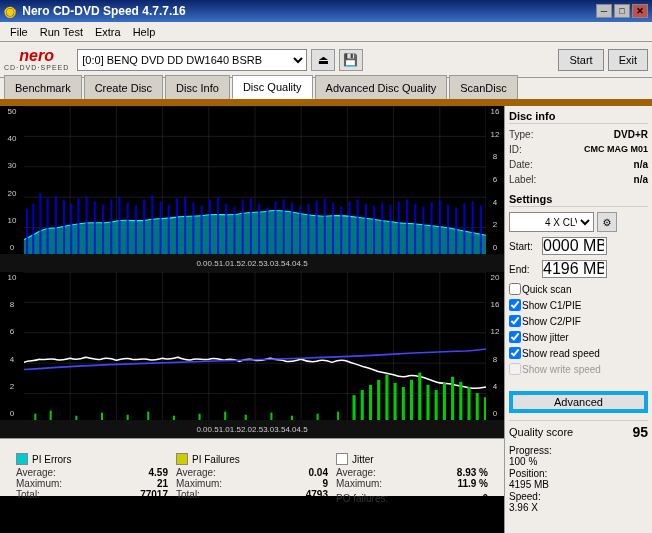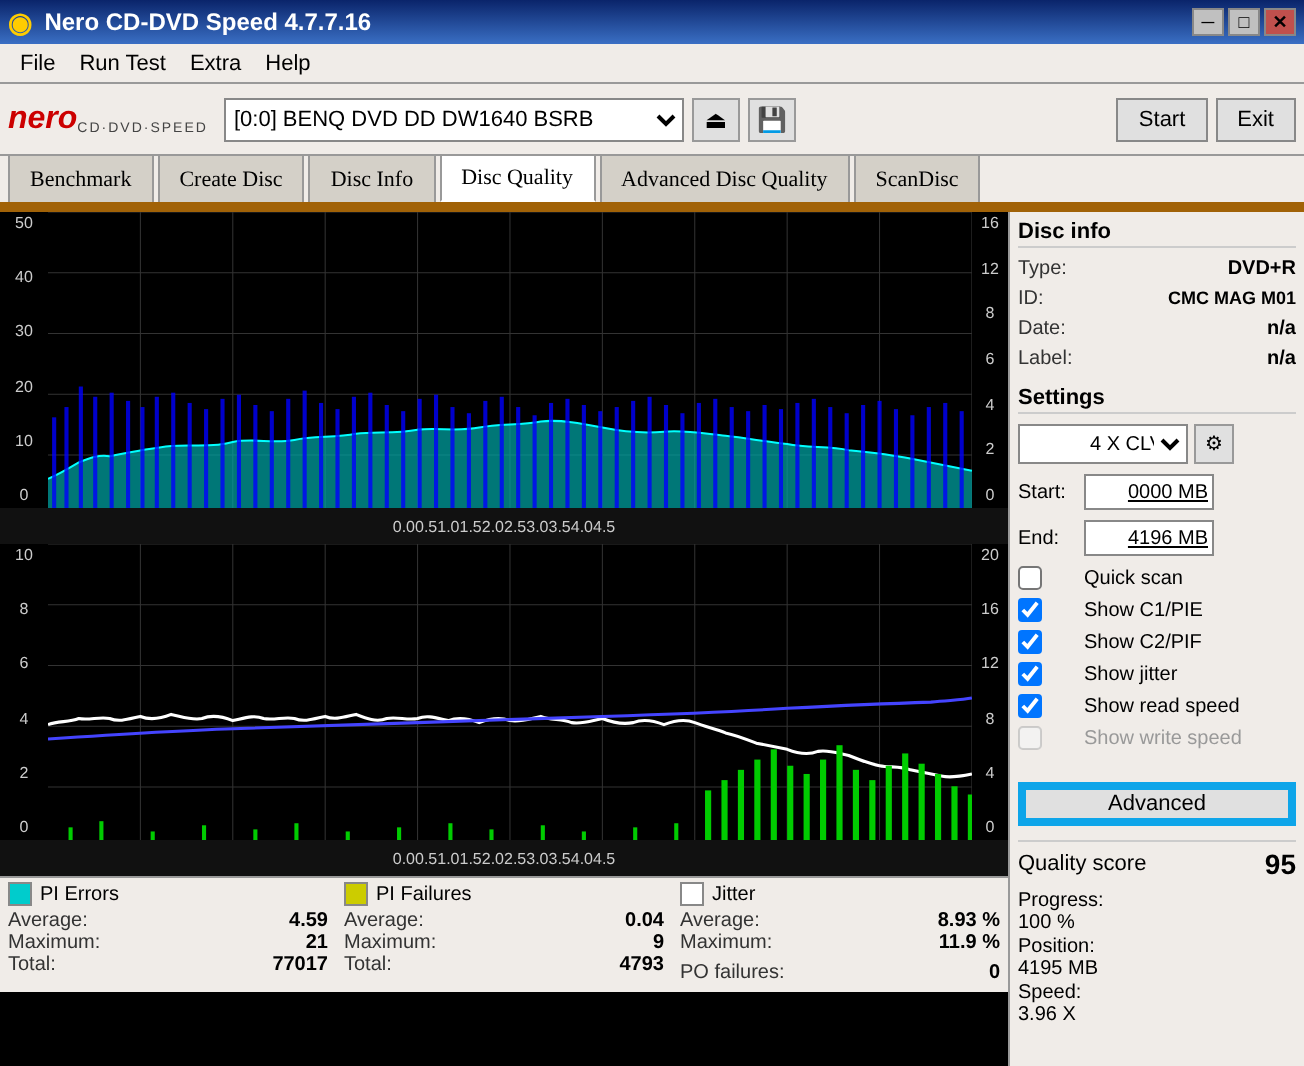--- a/index.html
+++ b/index.html
@@ -16,21 +16,21 @@
     #menubar { background: #f0ece8; height: 20px; display: flex; align-items: center; padding: 0 4px; border-bottom: 1px solid #999; }
     #menubar span { padding: 2px 6px; font-size: 11px; cursor: pointer; }
 
     
     #toolbar { background: #f0ece8; height: 36px; display: flex; align-items: center; padding: 2px 4px; border-bottom: 1px solid #999; gap: 4px; }
     .drive-select { height: 22px; width: 230px; font-size: 11px; border: 1px solid #888; background: white; }
     .toolbar-icon-btn { width: 24px; height: 22px; background: #e0e0e0; border: 1px solid #999; cursor: pointer; display: flex; align-items: center; justify-content: center; font-size: 12px; }
     .toolbar-btn { height: 22px; padding: 0 10px; background: #e0e0e0; border: 1px solid #888; cursor: pointer; font-size: 11px; }
 
     
-    #tabs { background: #f0ece8; display: flex; align-items: flex-end; padding: 4px 4px 0; border-bottom: 5px solid #a16207; height: 28px; font-family: Liberation Serif, serif; }
+    #tabs { background: #f0ece8; display: flex; align-items: flex-end; padding: 4px 4px 0; border-bottom: 7px solid #a16207; height: 28px; }
     .tab { padding: 3px 10px; border: 1px solid #999; border-bottom: none; background: #d4d0c8; cursor: pointer; font-size: 11px; margin-right: 2px; height: 24px; display: flex; align-items: center; }
     .tab.active { background: white; border-bottom: 1px solid white; z-index: 1; }
 
     
     #main { display: flex; background: #f0ece8; height: calc(533px - 22px - 20px - 36px - 28px); }
 
     
     #charts { flex: 1; background: black; position: relative; overflow: hidden; }
     .chart-top { height: 148px; background: black; position: relative; overflow: hidden; }
     .chart-bottom { height: 148px; background: black; position: relative; overflow: hidden; }
@@ -38,38 +38,38 @@
     
     .y-axis-left { position: absolute; left: 0; top: 0; bottom: 0; width: 24px; display: flex; flex-direction: column; justify-content: space-between; padding: 2px 0; }
     .y-axis-right { position: absolute; right: 0; top: 0; bottom: 0; width: 18px; display: flex; flex-direction: column; justify-content: space-between; padding: 2px 0; }
     .y-label { font-size: 8px; color: #ccc; text-align: center; line-height: 1; }
 
     
     .x-axis { background: #1a1a1a; height: 18px; display: flex; align-items: center; justify-content: center; padding: 0 24px 0 24px; }
     .x-label { font-size: 8px; color: #ccc; }
 
     
-    #statsbar { background: #f0ece8; height: 58px; border-top: 1px solid #999; display: flex; padding: 0; gap: 0; justify-content: center; }
+    #statsbar { background: #f0ece8; height: 58px; border-top: 1px solid #999; display: flex; padding: 12px; gap: 0; justify-content: center; }
     .stat-group { flex: 1; padding: 2px 4px; }
     .stat-header { display: flex; align-items: center; gap: 4px; font-size: 10px; margin-bottom: 2px; }
     .stat-color-box { width: 12px; height: 12px; border: 1px solid #888; }
     .stat-row { display: flex; justify-content: space-between; font-size: 10px; }
     .stat-label { color: #333; }
     .stat-value { font-weight: bold; }
 
     
     #rightpanel { width: 148px; background: #f0ece8; border-left: 1px solid #999; padding: 4px; display: flex; flex-direction: column; gap: 3px; overflow: hidden; }
     .panel-section-title { font-weight: bold; font-size: 11px; margin-bottom: 2px; border-bottom: 1px solid #ccc; padding-bottom: 1px; }
     .info-row { display: flex; justify-content: space-between; font-size: 10px; margin-bottom: 1px; }
     .info-label { color: #333; }
     .info-value { font-weight: bold; color: #000; }
     .settings-row { display: flex; align-items: center; gap: 3px; margin-bottom: 2px; }
     .speed-select { height: 20px; width: 85px; font-size: 10px; border: 1px solid #888; background: white; padding-left: 31px; }
-    .input-field { height: 18px; width: 65px; font-size: 10px; border: 1px solid #888; background: white; text-align: right; padding-right: 2px; text-decoration: underline; }
-    .checkbox-row { display: flex; align-items: center; gap: 21px; font-size: 10px; margin-bottom: 1px; }
+    .input-field { height: 18px; width: 65px; font-size: 16px; border: 1px solid #888; background: white; text-align: right; padding-right: 2px; }
+    .checkbox-row { display: flex; align-items: center; gap: 1px; font-size: 10px; margin-bottom: 1px; }
     .checkbox-row input[type=checkbox] { width: 12px; height: 12px; }
     .advanced-btn { height: 22px; background: #e0e0e0; border: 4px solid #0ea5e9; font-size: 11px; cursor: pointer; width: 100%; margin-top: 12px; }
     .quality-row { display: flex; justify-content: space-between; align-items: center; font-size: 11px; margin-top: 4px; border-top: 1px solid #ccc; padding-top: 3px; }
     .quality-score { font-weight: bold; font-size: 14px; color: #000; }
     .progress-section { margin-top: 2px; }
     .progress-row { display: flex; justify-content: space-between; font-size: 10px; margin-bottom: 1px; flex-direction: column; }
 
     
     .chart-svg { position: absolute; left: 24px; right: 18px; top: 0; bottom: 0; }
 
@@ -92,21 +92,21 @@
 </div>
 
 <div id="menubar">
   <span>File</span>
   <span>Run Test</span>
   <span>Extra</span>
   <span>Help</span>
 </div>
 
 <div id="toolbar">
-  <div style="display:flex;flex-direction:row;align-items:flex-end;margin-right:4px;">
+  <div style="display:flex;flex-direction:column;align-items:center;margin-right:4px;">
     <span style="font-size:16px;font-weight:bold;color:#cc0000;font-style:italic;line-height:1;">nero</span>
     <span style="font-size:7px;color:#444;letter-spacing:1px;line-height:1;">CD·DVD·SPEED</span>
   </div>
   <select class="drive-select">
     <option>[0:0]  BENQ DVD DD DW1640 BSRB</option>
   </select>
   <div class="toolbar-icon-btn" title="Eject">⏏</div>
   <div class="toolbar-icon-btn" title="Save">💾</div>
   <div style="flex:1"></div>
   <button class="toolbar-btn">Start</button>

